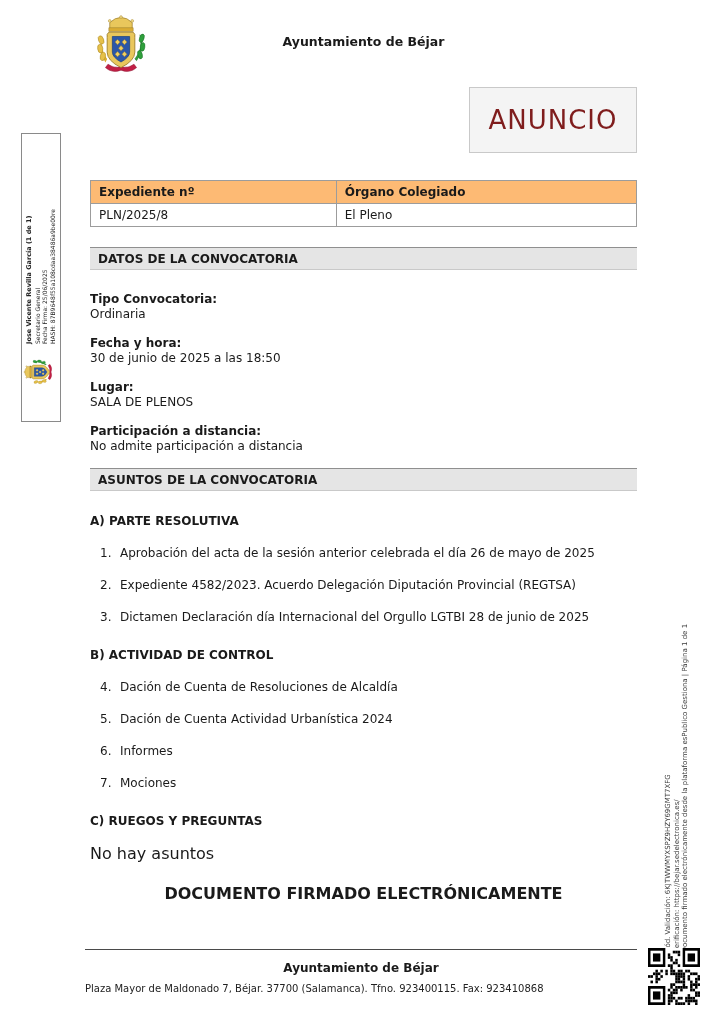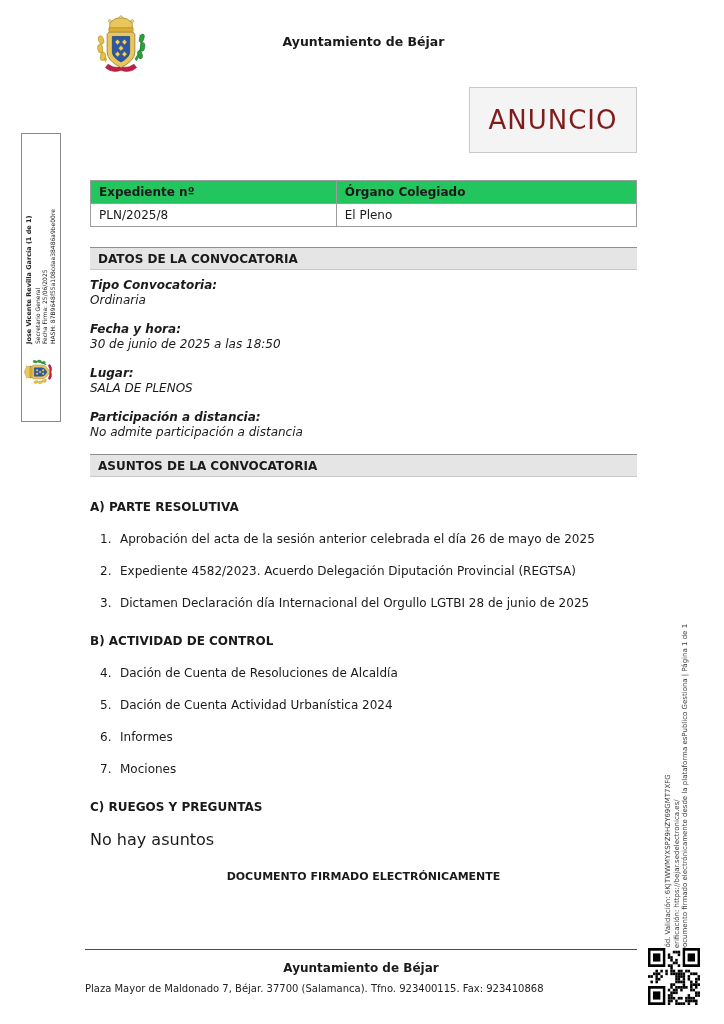--- a/index.html
+++ b/index.html
@@ -18,41 +18,41 @@
   .anuncio-row { display:flex; justify-content:flex-end; margin-top:9px; }
   .anuncio-box {
     width:166px; height:64px; background:#f4f4f4; border:1px solid #c9c9c9;
     display:flex; align-items:center; justify-content:center;
     font-size:26px; color:#7f1d1d; letter-spacing:1px;
   }
 
   
   .exp-table { width:100%; border-collapse:collapse; margin-top:27px; font-size:12px; }
   .exp-table th, .exp-table td { border:1px solid #9c9c9c; padding:3px 8px; text-align:left; height:16px; }
-  .exp-table th { background:#22c55e; font-weight:bold; width:45%; }
+  .exp-table th { background:#fdba74; font-weight:bold; width:45%; }
   .exp-table th.col2 { width:55%; }
 
   
   .section-bar {
     margin-top:20px; background:#e5e5e5; border-top:1px solid #8f8f8f;
     border-bottom:1px solid #c9c9c9; padding:4px 8px 3px; font-weight:bold; font-size:12px;
   }
 
   
-  .fields { margin-top:8px; font-size:12px; line-height:15px;font-style:italic; }
+  .fields { margin-top:22px; font-size:12px; line-height:15px; }
   .field { margin-bottom:14px; }
   .field-label { font-weight:bold; }
 
   
   .group-heading { margin-top:23px; font-weight:bold; font-size:12px; line-height:15px; }
   .list-item { margin-top:17px; font-size:12px; line-height:15px; display:flex; }
   .item-num { flex:none; width:20px; margin-left:10px; }
   .group-note { margin-top:17px; font-size:16px; line-height:15px; }
 
-  .signed-line { margin-top:23px; text-align:center; font-weight:bold; font-size:11px; }
+  .signed-line { margin-top:23px; text-align:center; font-weight:bold; font-size:16px; }
 
   
   .footer { position:absolute; left:85px; width:552px; top:949px; }
   .footer-rule { border:0; border-top:1px solid #4a4a4a; margin:0; }
   .footer-org { text-align:center; font-weight:bold; font-size:12px; margin-top:11px; }
   .footer-address { text-align:left; font-size:10px; margin-top:8px; color:#222; }
 
   
   .left-stamp { position:absolute; left:21px; top:133px; width:38px; height:287px; border:1px solid #8a8a8a; background:#fff; }
   .left-stamp-text {

